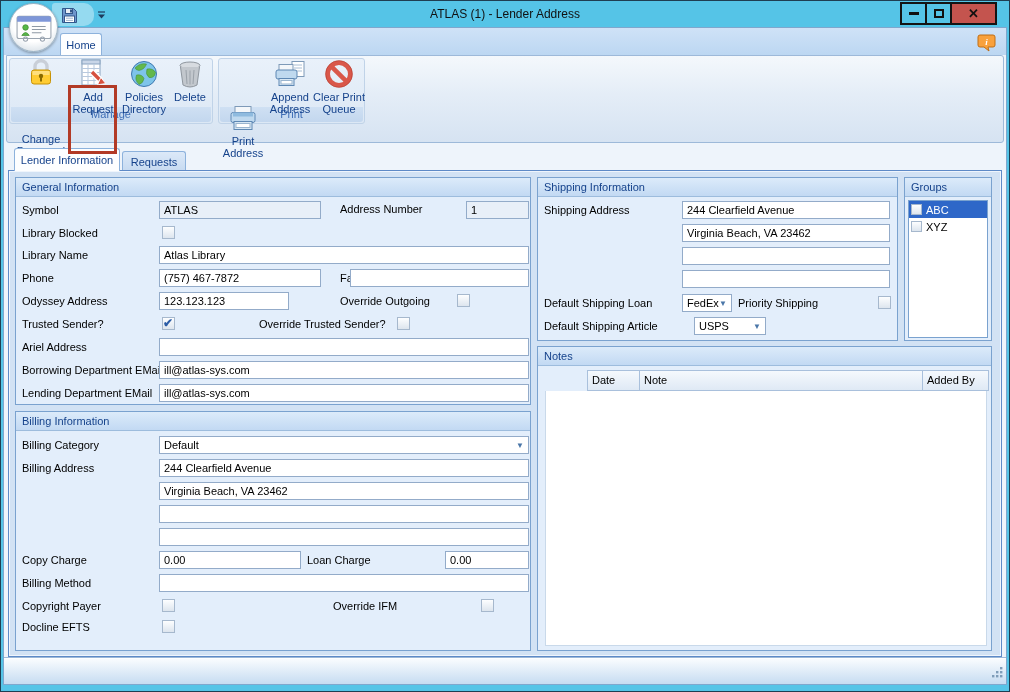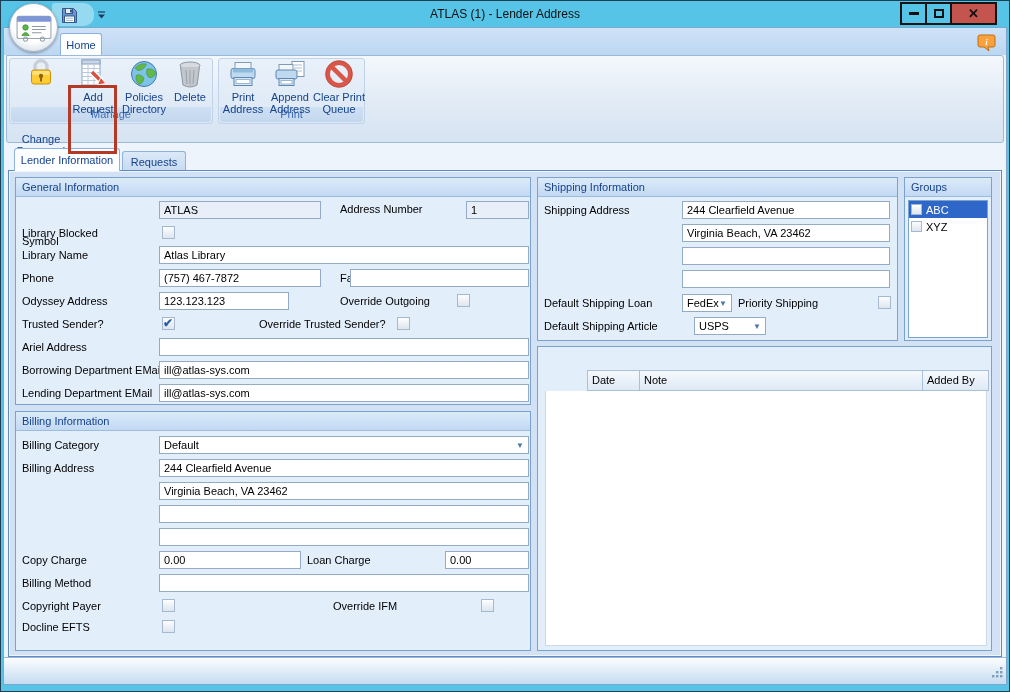--- a/index.html
+++ b/index.html
@@ -211,21 +211,21 @@
         <span class="ricon">
           <svg width="24" height="28" viewBox="0 0 24 28">
             <ellipse cx="12" cy="5.5" rx="10" ry="3.5" fill="#d7dbe0" stroke="#8f969e"></ellipse>
             <path d="M2.5 7 L5 25 Q12 29 19 25 L21.5 7" fill="#c2c7cd" stroke="#8f969e"></path>
             <path d="M8 10 l1 14 M12 10.5 v14 M16 10 l-1 14" stroke="#9aa1a9" fill="none"></path>
           </svg>
         </span>
         <span class="rlabel">Delete</span>
       </div>
 
-      <div class="rbtn" style="left:214px; width:44px;">
+      <div class="rbtn" style="left:214px; width:44px;margin-top:44px;">
         <span class="ricon">
           <svg width="28" height="27" viewBox="0 0 28 27">
             <rect x="6" y="1.5" width="16" height="7" fill="#f4f7fa" stroke="#7e9ab8"></rect>
             <rect x="2" y="7.5" width="24" height="10" rx="2" fill="#bfd9ef" stroke="#5e88b4"></rect>
             <path d="M4 7.5 h20 v4 h-20 z" fill="#8fbbdf"></path>
             <rect x="5" y="16.5" width="18" height="8" fill="#d7e7f4" stroke="#5e88b4"></rect>
             <rect x="7" y="18.5" width="14" height="4" fill="#fff" stroke="#9ab5cf"></rect>
           </svg>
         </span>
         <span class="rlabel">Print Address</span>
@@ -259,21 +259,21 @@
       <div class="annotation"></div>
     </div>
 
     <div class="doc-tab active">Lender Information</div>
     <div class="doc-tab inactive">Requests</div>
 
     <div class="main">
 
       <div class="panel" style="left:6px; top:6px; width:516px; height:228px;padding-left:26px;">
         <div class="panel-header">General Information</div>
-        <div class="flabel" style="left:6px; top:23px;margin-top:31px;">Symbol</div>
+        <div class="flabel" style="left:6px; top:23px;">Symbol</div>
         <input class="tin ro" style="left: 143px; top: 23px; width: 162px;" readonly="" value="ATLAS">
         <div class="flabel" style="left:324px; top:22px;">Address Number</div>
         <input class="tin ro" style="left: 450px; top: 23px; width: 63px;" readonly="" value="1">
 
         <div class="flabel" style="left:6px; top:46px;">Library Blocked</div>
         <span class="chk" style="left:146px; top:48px;"></span>
 
         <div class="flabel" style="left:6px; top:68px;">Library Name</div>
         <input class="tin" style="left: 143px; top: 68px; width: 370px;" value="Atlas Library">
 
@@ -366,20 +366,21 @@
             <span>ABC</span>
           </div>
           <div class="litem">
             <span class="lchk"></span>
             <span>XYZ</span>
           </div>
         </div>
       </div>
 
       <div class="panel" style="left:528px; top:175px; width:455px; height:305px;">
+        <div class="panel-header">Notes</div>
         <div class="ncell" style="left:21px; width:115px;margin-left:28px;">Date</div>
         <div class="ncell" style="left:101px; width:284px;">Note</div>
         <div class="ncell" style="left:384px; width:67px;">Added By</div>
         <div class="nbody"></div>
       </div>
 
     </div>
 
     <div class="statusbar">
       <span class="grip">

